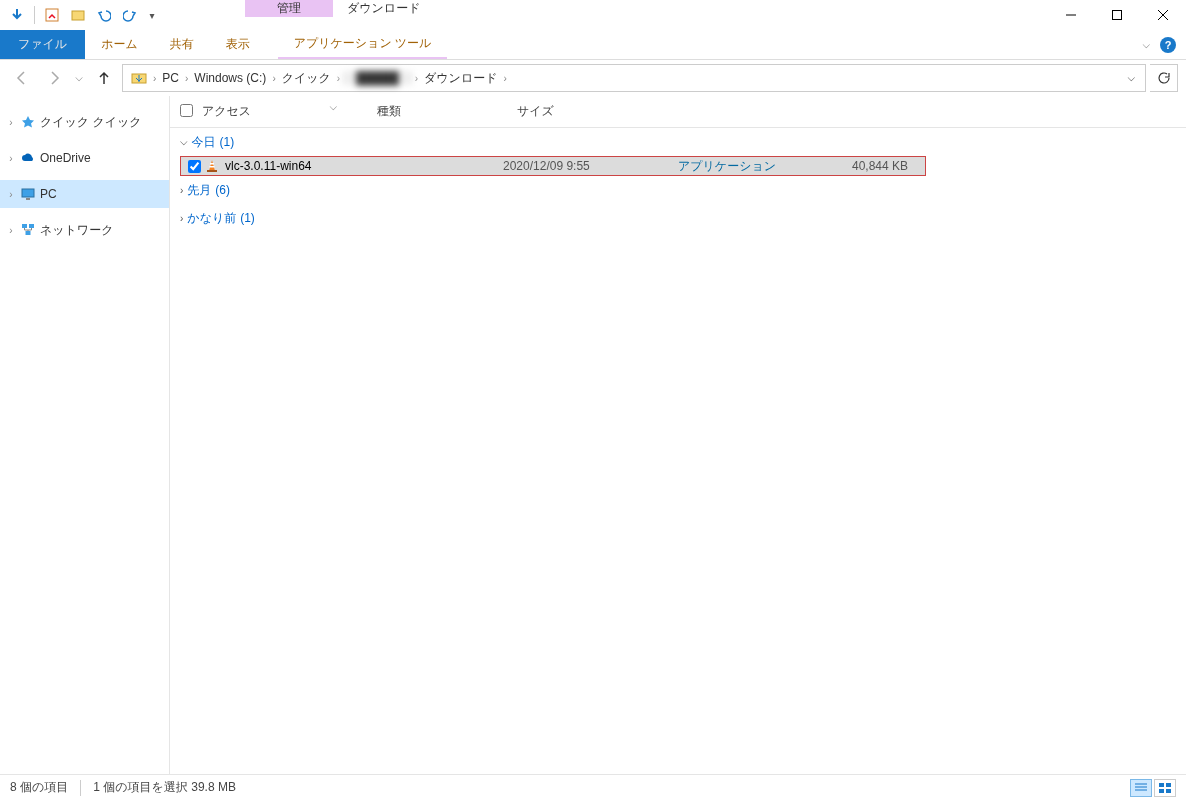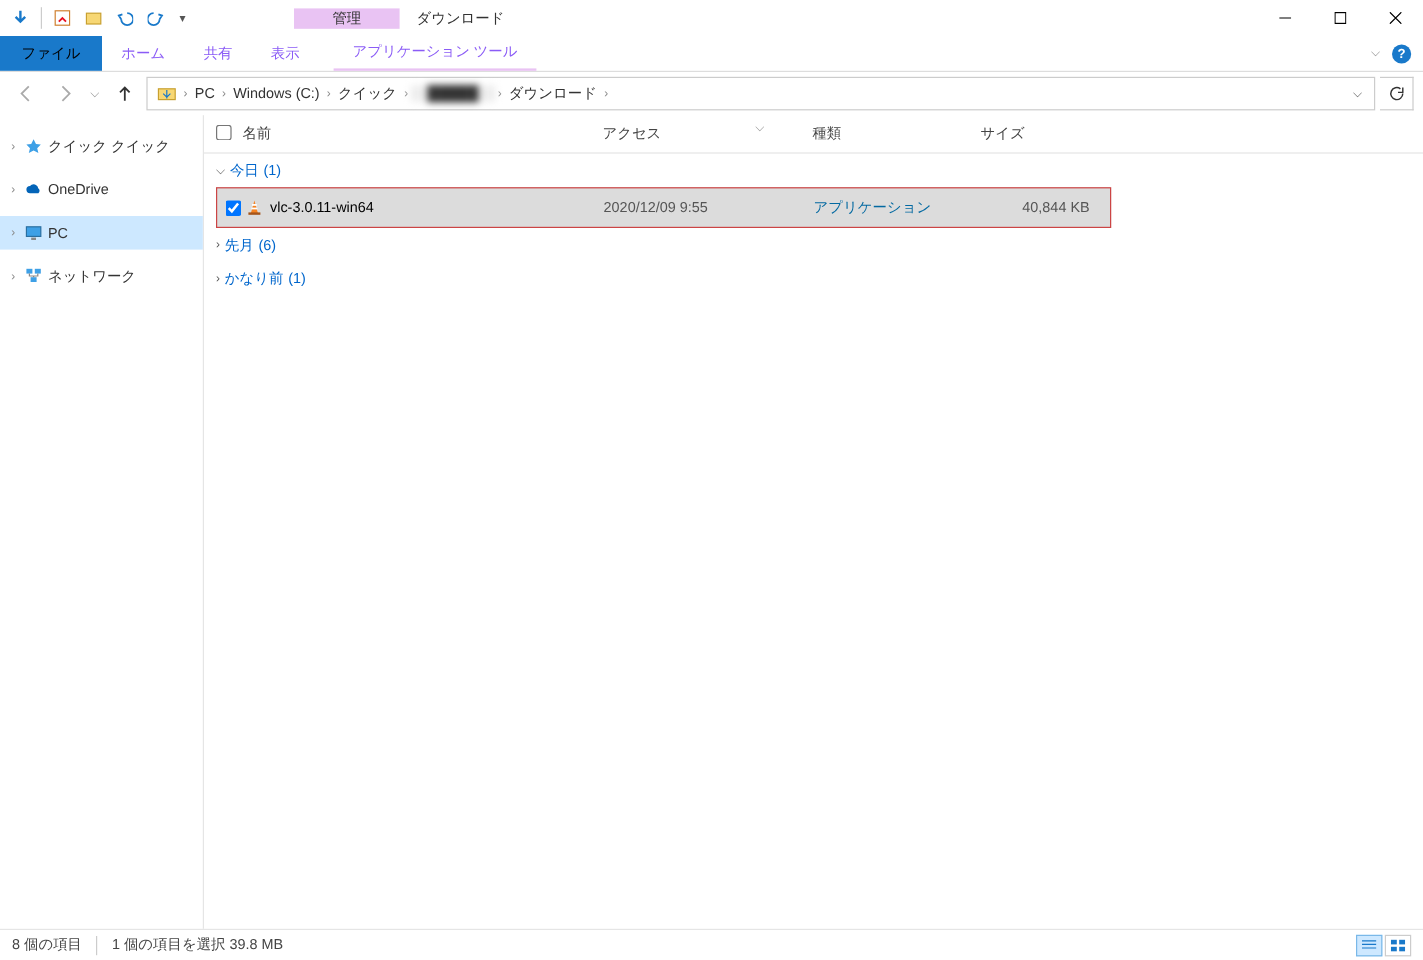--- a/index.html
+++ b/index.html
@@ -3,30 +3,30 @@
 <meta charset="utf-8">
 <style>
 * { margin: 0; padding: 0; box-sizing: border-box; font-family: "Yu Gothic UI", "Meiryo", sans-serif; }
 body { width: 1186px; height: 800px; background: #fff; font-size: 12px; color: #000; overflow: hidden; display: flex; flex-direction: column; }
 
 
 .titlebar { height: 30px; display: flex; align-items: stretch; background: #fff; }
 .titlebar-qat { display: flex; align-items: center; padding: 0 6px; gap: 4px; }
 .qat-item { width: 22px; height: 22px; display: flex; align-items: center; justify-content: center; }
 .qat-sep { width: 1px; height: 18px; background: #ccc; margin: 0 2px; }
-.titlebar-center { flex: 1; display: flex; align-items: center; }
+.titlebar-center { flex: 1; display: flex; align-items: flex-start; }
 .contextual-tab { background: #e9c3f3; color: #333; display: flex; align-items: center; justify-content: center; padding: 0 32px; font-size: 12px; margin-left: 80px; }
 .window-title { display: flex; align-items: center; padding-left: 14px; color: #333; font-size: 12px; }
 .win-controls { display: flex; }
 .win-btn { width: 46px; height: 30px; display: flex; align-items: center; justify-content: center; color: #333; }
 
 
 .ribbon-tabs { height: 30px; display: flex; align-items: stretch; border-bottom: 1px solid #ddd; position: relative; }
-.ribbon-tab { padding: 0 16px; display: flex; align-items: center; font-size: 12px; color: #8b5cf6; }
-.ribbon-tab.file { background: #1979ca; color: #000000; padding: 0 18px; }
+.ribbon-tab { padding: 0 16px; display: flex; align-items: center; font-size: 12px; color: #a16207; }
+.ribbon-tab.file { background: #1979ca; color: #e5e5e5; padding: 0 18px; }
 .ribbon-tab.context { border-bottom: 2px solid #e9c3f3; }
 .ribbon-right { margin-left: auto; display: flex; align-items: center; padding-right: 10px; gap: 10px; }
 .help-icon { width: 16px; height: 16px; border-radius: 50%; background: #1979ca; color: #fff; display: flex; align-items: center; justify-content: center; font-size: 11px; font-weight: bold; }
 
 
 .navbar { height: 36px; display: flex; align-items: center; padding: 4px 8px; gap: 4px; }
 .nav-btn { width: 28px; height: 28px; display: flex; align-items: center; justify-content: center; color: #888; }
 .nav-btn.active { color: #333; }
 .addressbox { flex: 1; height: 28px; border: 1px solid #ccc; display: flex; align-items: center; padding: 0 4px; }
 .crumb { display: flex; align-items: center; padding: 0 4px; color: #333; font-size: 12px; }
@@ -54,21 +54,21 @@
 .col-header .chk { width: 22px; }
 .col-name { flex: 0 0 300px; }
 .col-date { flex: 0 0 175px; position: relative; }
 .col-type { flex: 0 0 140px; }
 .col-size { flex: 0 0 100px; padding-right: 12px; }
 .colchev { position: absolute; top: -2px; right: 40px; color: #888; font-size: 10px; }
 
 .group-row { height: 28px; display: flex; align-items: center; padding-left: 10px; color: #0066cc; font-size: 12px; gap: 4px; }
 .group-row .tri { color: #555; font-size: 10px; }
 
-.file-row { height: 34px; display: flex; align-items: center; margin-left: 10px; margin-right: 260px; font-size: 12px; }
+.file-row { height: 20px; display: flex; align-items: center; margin-left: 10px; margin-right: 260px; font-size: 12px; }
 .file-row.selected { background: #dcdcdc; border: 1px solid #c44; }
 .file-row .chk { width: 22px; display: flex; justify-content: center; padding-left: 4px; }
 .file-row .icon { width: 18px; display: flex; justify-content: center; }
 .file-row .fname { flex: 0 0 282px; padding-left: 4px; }
 .file-row .fdate { flex: 0 0 175px; color: #555; }
 .file-row .ftype { flex: 0 0 140px; color: #0369a1; }
 .file-row .fsize { flex: 0 0 100px; text-align: right; color: #555; padding-right: 10px; }
 
 
 .statusbar { height: 26px; border-top: 1px solid #e5e5e5; display: flex; align-items: center; padding: 0 10px; font-size: 12px; color: #444; gap: 12px; }
@@ -238,21 +238,20 @@
             <path d="M3.5 5 v2 h7 v-2 M7 7 v1" stroke="#888" fill="none"></path>
           </svg>
       </span>
       <span>ネットワーク</span>
     </div>
   </div>
 
   <div class="content">
     <div class="col-header">
       <div class="chk"><input type="checkbox" style=""></div>
-      <div class="col-name">名前</div>
       <div class="col-date"><span>アクセス</span><span class="colchev">⌵</span></div>
       <div class="col-type">種類</div>
       <div class="col-size">サイズ</div>
     </div>
 
     <div class="group-row">
       <span class="tri">⌵</span>
       <span>今日</span>
       <span>(1)</span>
     </div>

